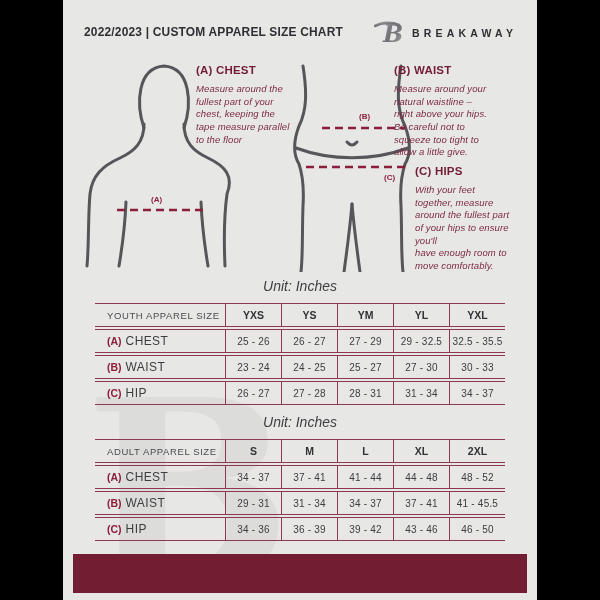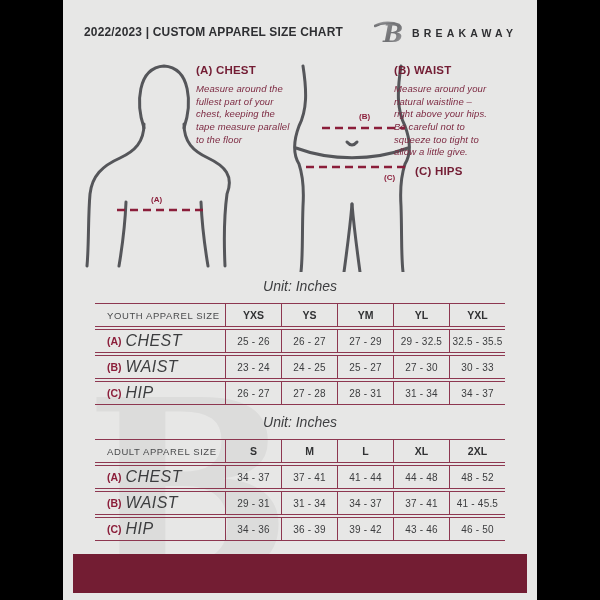--- a/index.html
+++ b/index.html
@@ -65,21 +65,21 @@
     height:24px; border-top:1.5px solid #8d3750; border-bottom:1.5px solid #8d3750;
     margin-bottom:2px; align-items:center;
   }
   .t-row:last-child { margin-bottom:0; }
   .t-cell { height:100%; display:flex; align-items:center; justify-content:center; }
   .t-cell + .t-cell { border-left:1.4px solid #8d3750; }
   .cell-label { justify-content:flex-start; padding-left:12px; }
   .head-label { font-size:9.5px; color:#4a4b4d; letter-spacing:0.6px; }
   .head-size  { font-size:10.5px; font-weight:bold; color:#313234; }
   .row-key  { font-size:10.5px; font-weight:bold; color:#8b1e3a; margin-right:4px; }
-  .row-name { font-size:16px; color:#3c3d3f; letter-spacing:0.4px;font-style:italic; }
+  .row-name { font-size:12px; color:#3c3d3f; letter-spacing:0.4px; }
   .cell-val { font-size:10px; color:#3c3d3f; letter-spacing:0.2px; }
   
   .footer-bar {
     position:absolute; left:10px; top:554px; width:454px; height:39px;
     background:#731d33; z-index:1;
   }
   .watermark {
     position:absolute; left:22px; top:368px; z-index:0;
     font-size:245px; font-weight:bold; color:#000; opacity:0.045;
     font-family:"DejaVu Serif", serif; line-height:1;
@@ -141,20 +141,27 @@
     <div class="measure-heading">(B) WAIST</div>
     <div class="measure-desc">Measure around your
 natural waistline –
 right above your hips.
 Be careful not to
 squeeze too tight to
 allow a little give.</div>
   </div>
   <div class="measure-block block-hips">
     <div class="measure-heading">(C) HIPS</div>
+    <div class="measure-desc">With your feet
+together, measure
+around the fullest part
+of your hips to ensure
+you'll
+have enough room to
+move comfortably.</div>
   </div>
 
   <div class="watermark">B</div>
 
   <div class="table-section youth-section">
     <div class="table-unit">Unit: Inches</div>
     <div class="size-table">
       <div class="t-row">
         <div class="t-cell cell-label head-label">YOUTH APPAREL SIZE</div>
         <div class="t-cell head-size">YXS</div>

